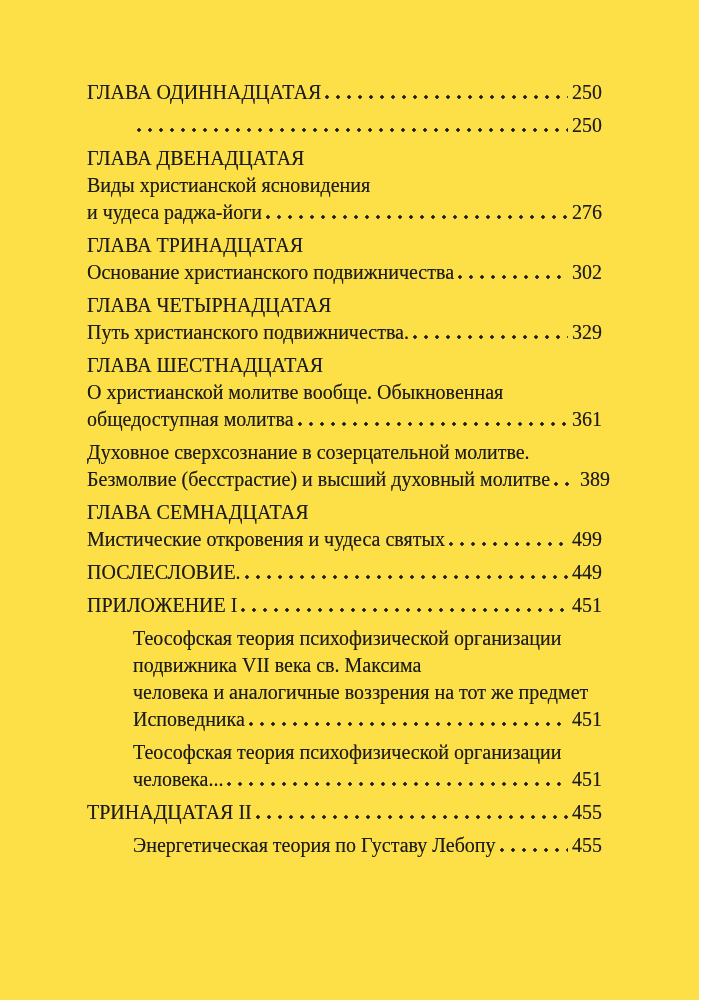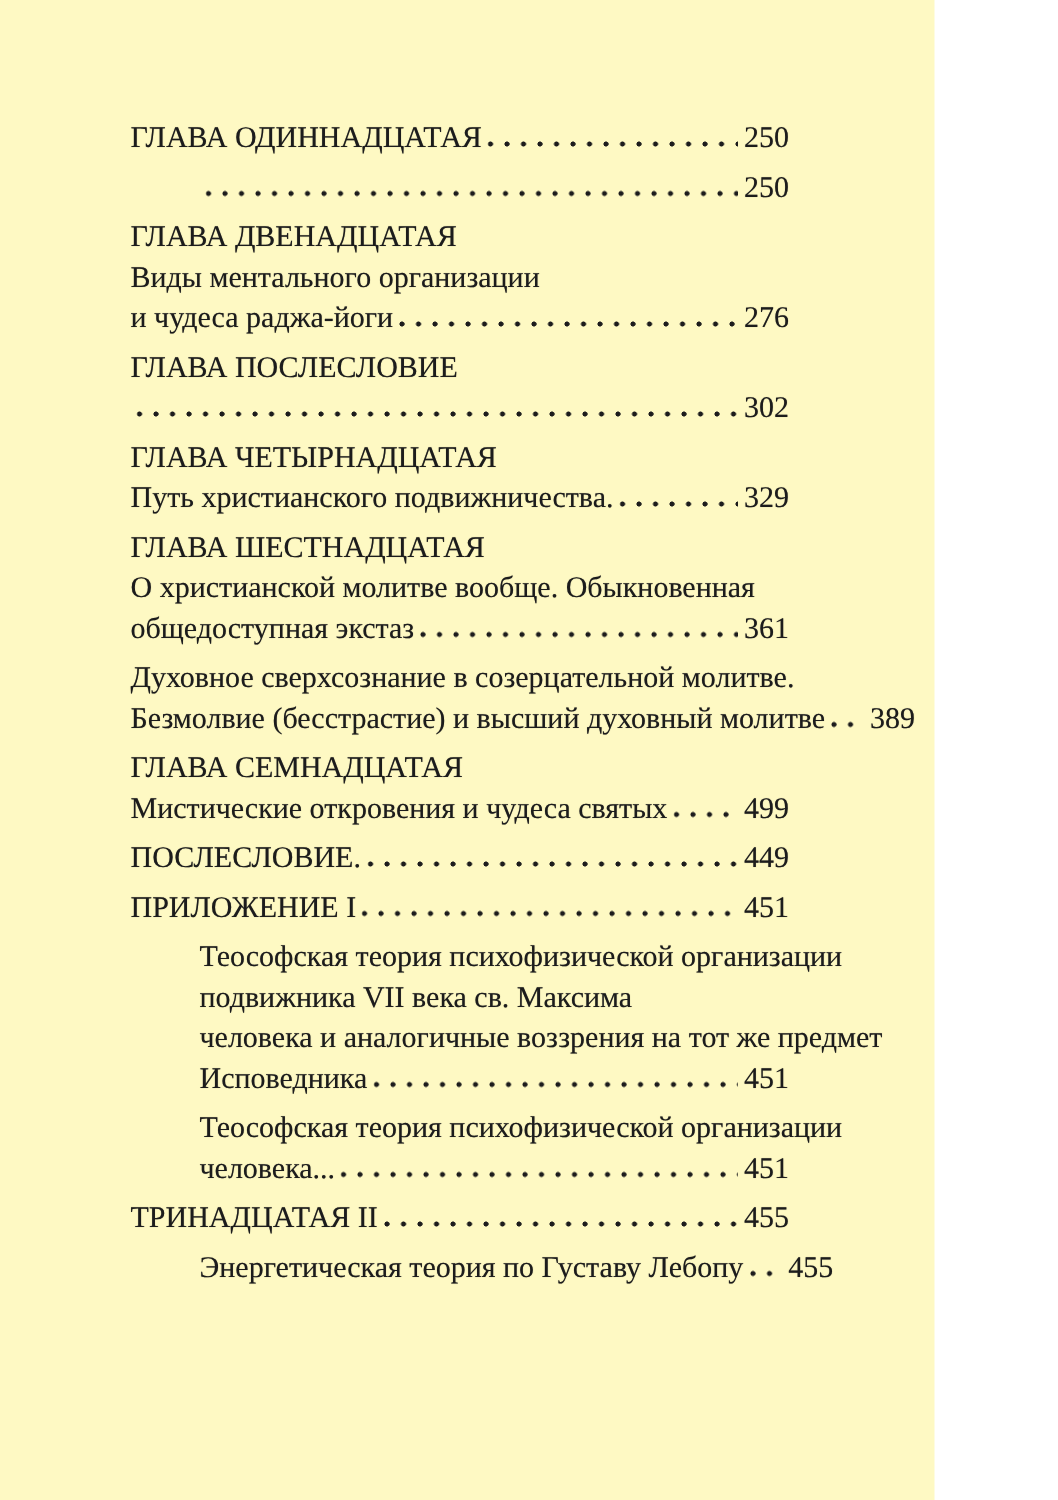--- a/index.html
+++ b/index.html
@@ -3,24 +3,24 @@
 <meta charset="utf-8">
 <title>Table of Contents</title>
 <style>
   html, body {
     margin: 0;
     padding: 0;
     background: #ffffff;
   }
   .page {
     position: relative;
-    width: 623px;
+    width: 699px;
     height: 1000px;
     box-sizing: border-box;
-    background: #fef9c3;
+    background: #fde047;
     padding: 79px 97px 0 87px;
     overflow: hidden;
     font-family: "Liberation Serif", "DejaVu Serif", serif;
     font-size: 20px;
     line-height: 27px;
     color: #1c1c1c;
     
     text-shadow: 0 0 0.5px rgba(28,28,28,0.55);
     cursor: default;
   }
@@ -65,47 +65,48 @@
         </div>
       </div>
       <div class="entry sub">
         <div class="line row">
           <span class="dots"></span>
           <span class="pagenum">250</span>
         </div>
       </div>
       <div class="entry chapter">
         <div class="line">ГЛАВА ДВЕНАДЦАТАЯ</div>
-        <div class="line">Виды ментального организации</div>
+        <div class="line">Виды христианской ясновидения</div>
         <div class="line row">
           <span class="text">и чудеса раджа-йоги</span>
           <span class="dots"></span>
           <span class="pagenum">276</span>
         </div>
       </div>
       <div class="entry chapter">
-        <div class="line">ГЛАВА ПОСЛЕСЛОВИЕ</div>
+        <div class="line">ГЛАВА ТРИНАДЦАТАЯ</div>
         <div class="line row">
+          <span class="text">Основание христианского подвижничества</span>
           <span class="dots"></span>
           <span class="pagenum">302</span>
         </div>
       </div>
       <div class="entry chapter">
         <div class="line">ГЛАВА ЧЕТЫРНАДЦАТАЯ</div>
         <div class="line row">
           <span class="text">Путь христианского подвижничества.</span>
           <span class="dots"></span>
           <span class="pagenum">329</span>
         </div>
       </div>
       <div class="entry chapter">
         <div class="line">ГЛАВА ШЕСТНАДЦАТАЯ</div>
         <div class="line">О христианской молитве вообще. Обыкновенная</div>
         <div class="line row">
-          <span class="text">общедоступная экстаз</span>
+          <span class="text">общедоступная молитва</span>
           <span class="dots"></span>
           <span class="pagenum">361</span>
         </div>
       </div>
       <div class="entry chapter">
         <div class="line">Духовное сверхсознание в созерцательной молитве.</div>
         <div class="line row">
           <span class="text">Безмолвие (бесстрастие) и высший духовный молитве</span>
           <span class="dots"></span>
           <span class="pagenum">389</span>

